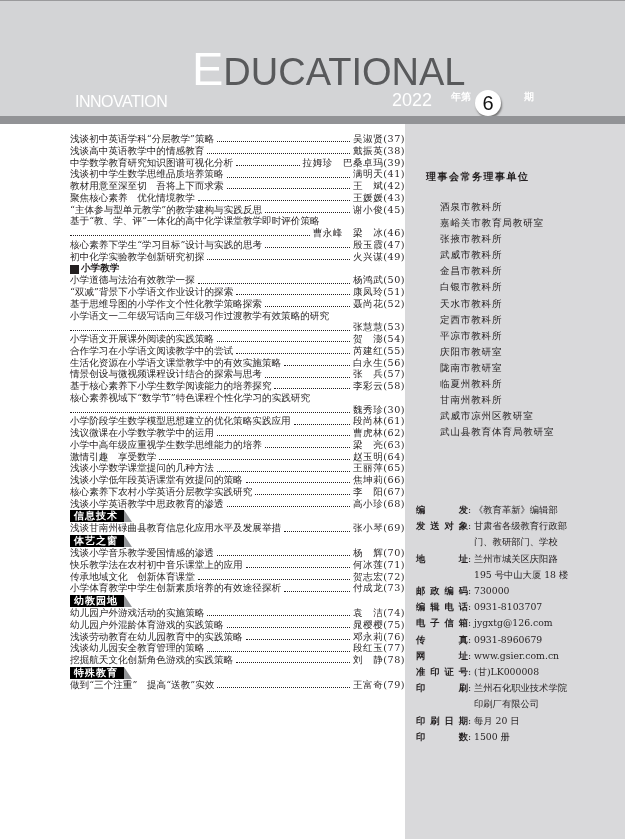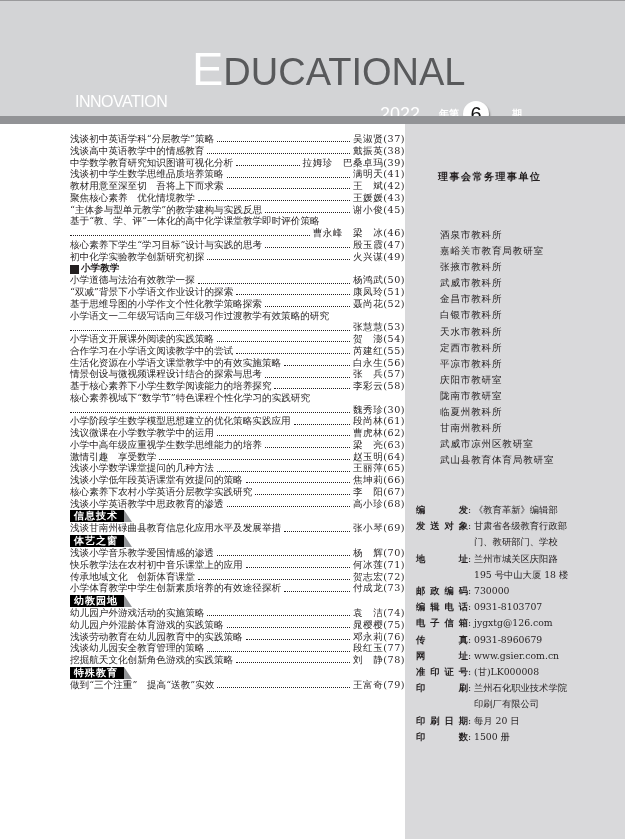--- a/index.html
+++ b/index.html
@@ -17,23 +17,23 @@
     font-family: "Liberation Sans", sans-serif; color: #58595b;
     font-size: 38px; letter-spacing: 0px; line-height: 1;
   }
   .masthead .first { color: #ffffff; font-size: 47px; }
   .subtitle {
     position: absolute; left: 75px; top: 92px;
     font-family: "Liberation Sans", sans-serif; color: #ffffff;
     font-size: 16px; letter-spacing: -0.5px;
   }
   .issue {
-    position: absolute; left: 380px; top: 89px;
+    position: absolute; left: 392px; top: 89px;
     font-family: "Liberation Sans", sans-serif; color: #ffffff;
-    display: flex; align-items: center; white-space: nowrap;
+    display: flex; align-items: flex-start; white-space: nowrap;
   }
   .issue .year { font-size: 18px; }
   .issue .small { font-size: 10px; font-weight: bold; margin-left: 19px; }
   .issue .num-circle {
     width: 26px; height: 26px; border-radius: 50%; background: #ffffff;
     color: #111; font-size: 20px; display: flex; align-items: center;
     justify-content: center; margin: 0 4px; box-shadow: 1px 2px 2px #777;
   }
   .issue .total { margin-left: 16px; font-size: 10px; font-weight: bold; margin-top: 34px; }
   .band {
@@ -67,27 +67,27 @@
     display: inline-block; position: relative; height: 12px; line-height: 12px;
     background: #000000; color: #ffffff; font-family: "DejaVu Sans", sans-serif;
     font-weight: bold; font-size: 10px; padding: 0 6px 0 4px; margin-top: 1px; margin-bottom: 0px;
     letter-spacing: 1px;
   }
   .sec-tab::after {
     content: ""; position: absolute; right: -8px; top: 0;
     border-left: 8px solid #939598; border-top: 12px solid transparent;
   }
   .rp-title {
-    position: absolute; left: 438px; top: 170px;
+    position: absolute; left: 426px; top: 170px;
     font-family: "DejaVu Sans", sans-serif; font-weight: bold; font-size: 10px;
     color: #231f20; letter-spacing: 1.5px;
   }
   .members {
     position: absolute; left: 440px; top: 199px; font-size: 9.6px; color: #231f20;
-    line-height: 16.1px; letter-spacing: 0.8px; margin-top: 28px;
+    line-height: 16.1px; letter-spacing: 0.8px;
   }
   .info {
     position: absolute; left: 416px; top: 502px; font-size: 9.3px; color: #231f20;
   }
   .info-row { display: flex; line-height: 16.2px; }
   .info-row .lbl {
     width: 52px; font-family: "DejaVu Sans", sans-serif; font-weight: bold;
     display: flex; justify-content: space-between; flex: 0 0 52px;
   }
   .info-row .colon { width: 6px; flex: 0 0 6px; }

